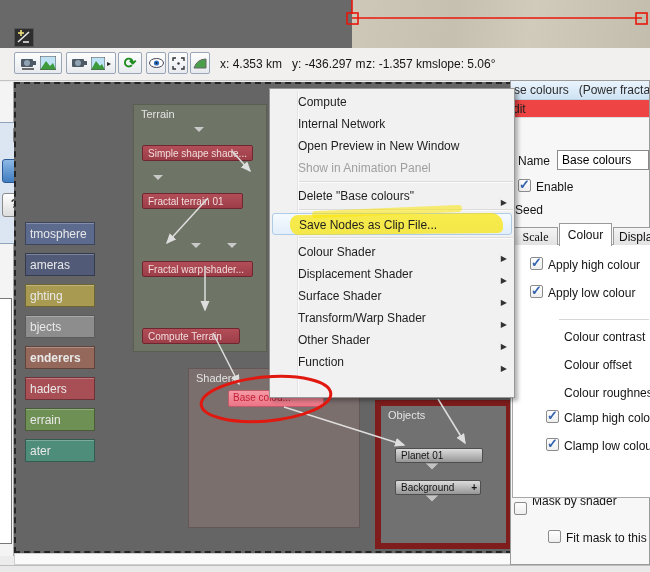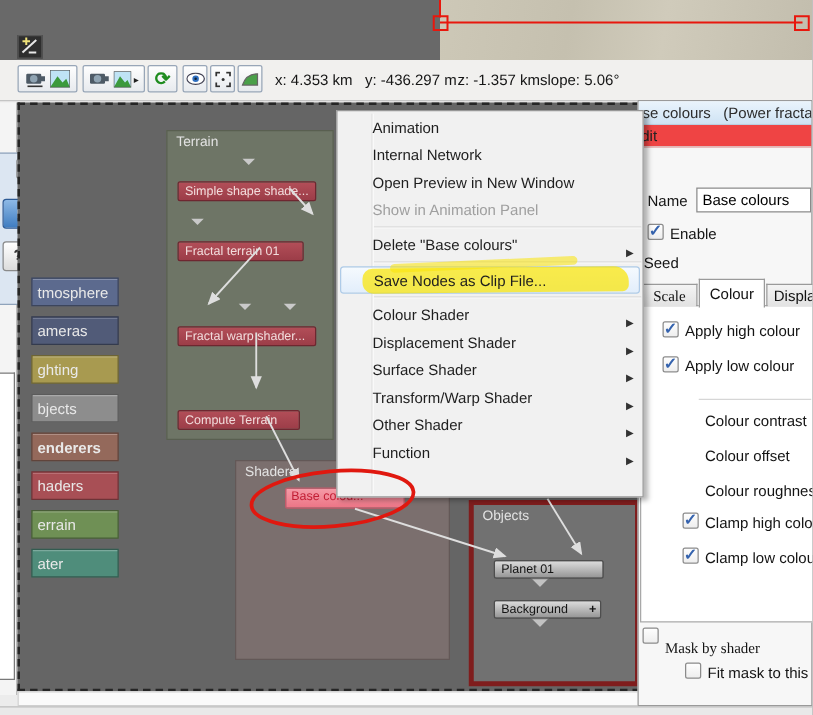--- a/index.html
+++ b/index.html
@@ -38,21 +38,21 @@
   
   .side-btn{position:absolute;left:25px;width:70px;height:23px;color:#e9e9e9;font-size:12px;
     line-height:23px;padding-left:4px;box-sizing:border-box;overflow:hidden;white-space:nowrap;
     border:1px solid rgba(0,0,0,.35);box-shadow:inset 0 1px 0 rgba(255,255,255,.25);z-index:4;}
 
   
   .group{position:absolute;box-sizing:border-box;z-index:2;}
   .group-title{position:absolute;left:7px;top:3px;color:#e3e3e3;font-size:11px;}
   #grp-terrain{left:133px;top:104px;width:134px;height:248px;background:#6e7566;border:1px solid #595f50;}
   #grp-shaders{left:188px;top:368px;width:172px;height:160px;background:#7b6f6e;border:1px solid #635857;}
-  #grp-objects{left:375px;top:400px;width:137px;height:149px;background:#717171;border:4px solid #7f1d1d;}
+  #grp-objects{left:375px;top:400px;width:137px;height:149px;background:#717171;border:6px solid #7f1d1d;}
 
   .node-red{position:absolute;height:16px;background:linear-gradient(#b24e58,#9c3d48);border:1px solid #6e2730;border-radius:2px;
     color:#f2dcdc;font-size:10px;line-height:15px;padding:0 5px;box-sizing:border-box;overflow:hidden;white-space:nowrap;z-index:3;margin-top:12px;}
   .node-gray{position:absolute;height:15px;background:linear-gradient(#dcdcdc,#969696);border:1px solid #4e4e4e;border-radius:2px;
     color:#141414;font-size:10px;line-height:14px;padding:0 5px;box-sizing:border-box;overflow:hidden;white-space:nowrap;z-index:3;}
   #node-base{left:228px;top:390px;width:86px;height:15px;background:linear-gradient(#f59aa6,#ec7586);
     border:1px solid #c25a6a;color:#c21f35;font-size:10px;line-height:14px;padding:0 4px;position:absolute;
     border-radius:2px;white-space:nowrap;overflow:hidden;z-index:3;}
 
   svg.overlay{position:absolute;left:0;top:0;pointer-events:none;}
@@ -247,30 +247,30 @@
     <div class="sep-line" style="left:48px;top:238px;width:90px;z-index:5;"></div>
     <span class="plabel" style="left:53px;top:249px;z-index:5;">Colour contrast</span>
     <span class="plabel" style="left:53px;top:277px;z-index:5;">Colour offset</span>
     <span class="plabel" style="left:53px;top:305px;z-index:5;">Colour roughness</span>
     <span class="cb checked" style="left:35px;top:329px;z-index:5;"></span>
     <span class="plabel" style="left:53px;top:330px;z-index:5;">Clamp high colour</span>
     <span class="cb checked" style="left:35px;top:357px;z-index:5;"></span>
     <span class="plabel" style="left:53px;top:358px;z-index:5;">Clamp low colour</span>
 
     <span class="cb" style="left:3px;top:421px;"></span>
-    <span class="plabel" style="left:21px;top:430px;font-family:Liberation Serif, serif;">Mask by shader</span>
+    <span class="plabel" style="left:21px;top:413px;">Mask by shader</span>
     <span class="cb" style="left:37px;top:449px;"></span>
     <span class="plabel" style="left:55px;top:450px;">Fit mask to this</span>
   </div>
 
   <div class="abs" id="menu">
     <div id="menu-gutter"></div>
     <div id="marker-streak"></div>
     <div id="marker-yellow"></div>
-    <div class="mi"><span class="mi-label">Animation</span></div>
+    <div class="mi"><span class="mi-label">Compute</span></div>
     <div class="mi"><span class="mi-label">Internal Network</span></div>
     <div class="mi"><span class="mi-label">Open Preview in New Window</span></div>
     <div class="mi disabled"><span class="mi-label">Show in Animation Panel</span></div>
     <div class="msep"></div>
     <div class="mi"><span class="mi-label">Delete "Base colours"</span><span class="sub">▶</span></div>
     <div class="msep"></div>
     <div class="mi hover"><span class="mi-label">Save Nodes as Clip File...</span></div>
     <div class="msep"></div>
     <div class="mi"><span class="mi-label">Colour Shader</span><span class="sub">▶</span></div>
     <div class="mi"><span class="mi-label">Displacement Shader</span><span class="sub">▶</span></div>

